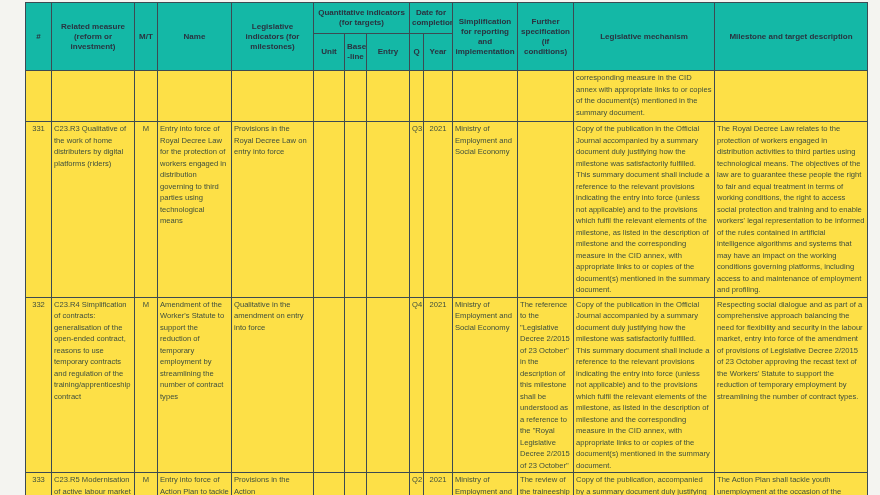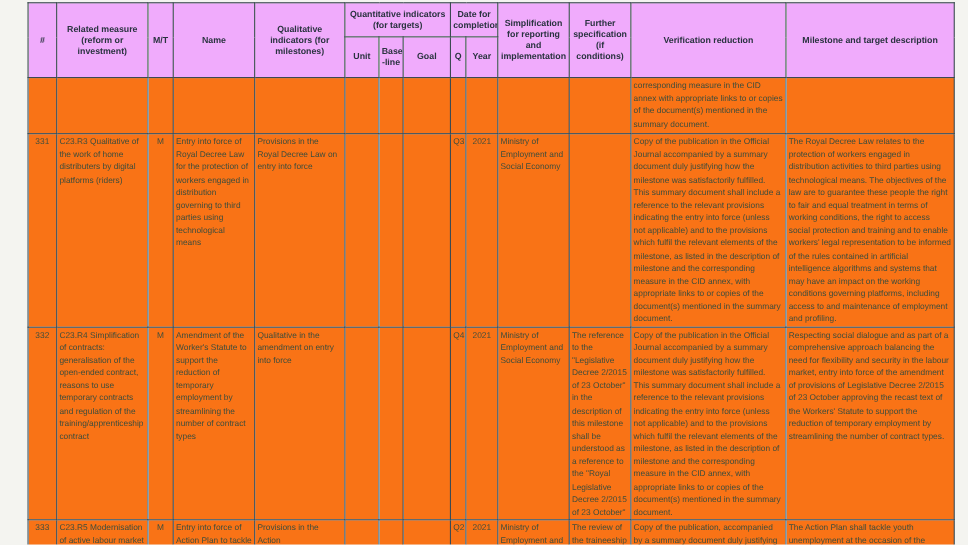--- a/index.html
+++ b/index.html
@@ -1,23 +1,23 @@
 <!DOCTYPE html>
 <html><head>
 <meta charset="utf-8">
 <style>
   html, body { margin:0; padding:0; }
   body { width:880px; height:495px; overflow:hidden; background:#f4f4f0; position:relative;
          font-family:"Liberation Sans", sans-serif; color:#3a4a3a; }
   table { position:absolute; left:25px; top:2px; border-collapse:collapse; table-layout:fixed;
           width:842px; }
   td, th { border:1px solid #3c4a52; vertical-align:top; padding:1px 2px; overflow:hidden; }
-  th { background:#f0abfc; color:#2a3340; font-weight:bold; font-size:8px; line-height:10px;
+  th { background:#14b8a6; color:#2a3340; font-weight:bold; font-size:8px; line-height:10px;
        text-align:center; vertical-align:middle; }
-  td { background:#f97316; font-size:7.6px; line-height:11.5px; color:#3d4d3d; }
+  td { background:#fde047; font-size:7.6px; line-height:11.5px; color:#3d4d3d; }
   td.c { text-align:center; }
   tr.hdr1 th { height:28px; }
   tr.hdr2 th { height:34px; }
   tr.cont td { height:48px; }
   tr.r331 td { height:168px; }
   tr.r332 td { height:170px; }
   tr.r333 td { height:30px; }
 </style>
 </head>
 <body>
@@ -38,32 +38,32 @@
       <col style="width:56px">
     <col style="width:141px">
       <col style="width:153px">
   </colgroup>
   <thead>
     <tr class="hdr1">
       <th rowspan="2">#</th>
       <th rowspan="2">Related measure (reform or investment)</th>
       <th rowspan="2">M/T</th>
       <th rowspan="2">Name</th>
-      <th rowspan="2">Qualitative indicators (for milestones)</th>
+      <th rowspan="2">Legislative indicators (for milestones)</th>
       <th colspan="3">Quantitative indicators (for targets)</th>
       <th colspan="2">Date for completion</th>
       <th rowspan="2">Simplification for reporting and implementation</th>
       <th rowspan="2">Further specification (if conditions)</th>
-      <th rowspan="2">Verification reduction</th>
+      <th rowspan="2">Legislative mechanism</th>
       <th rowspan="2">Milestone and target description</th>
     </tr>
     <tr class="hdr2">
       <th>Unit</th>
       <th>Base -line</th>
-      <th>Goal</th>
+      <th>Entry</th>
       <th>Q</th>
       <th>Year</th>
     </tr>
   </thead>
   <tbody>
     <tr class="cont">
       <td></td>
         <td></td>
         <td></td>
       <td></td>

